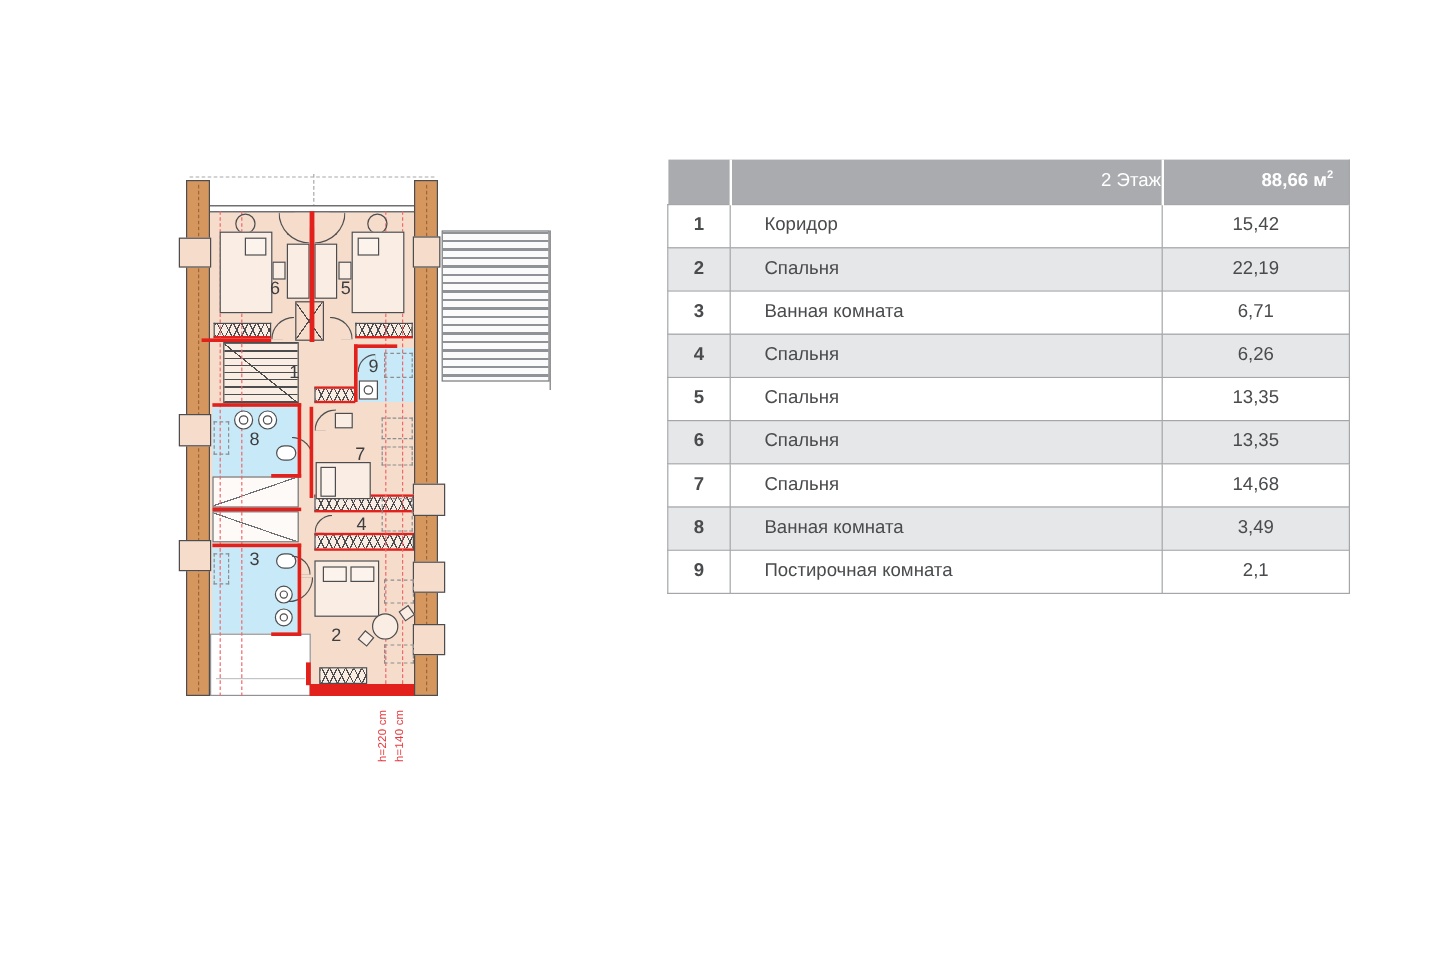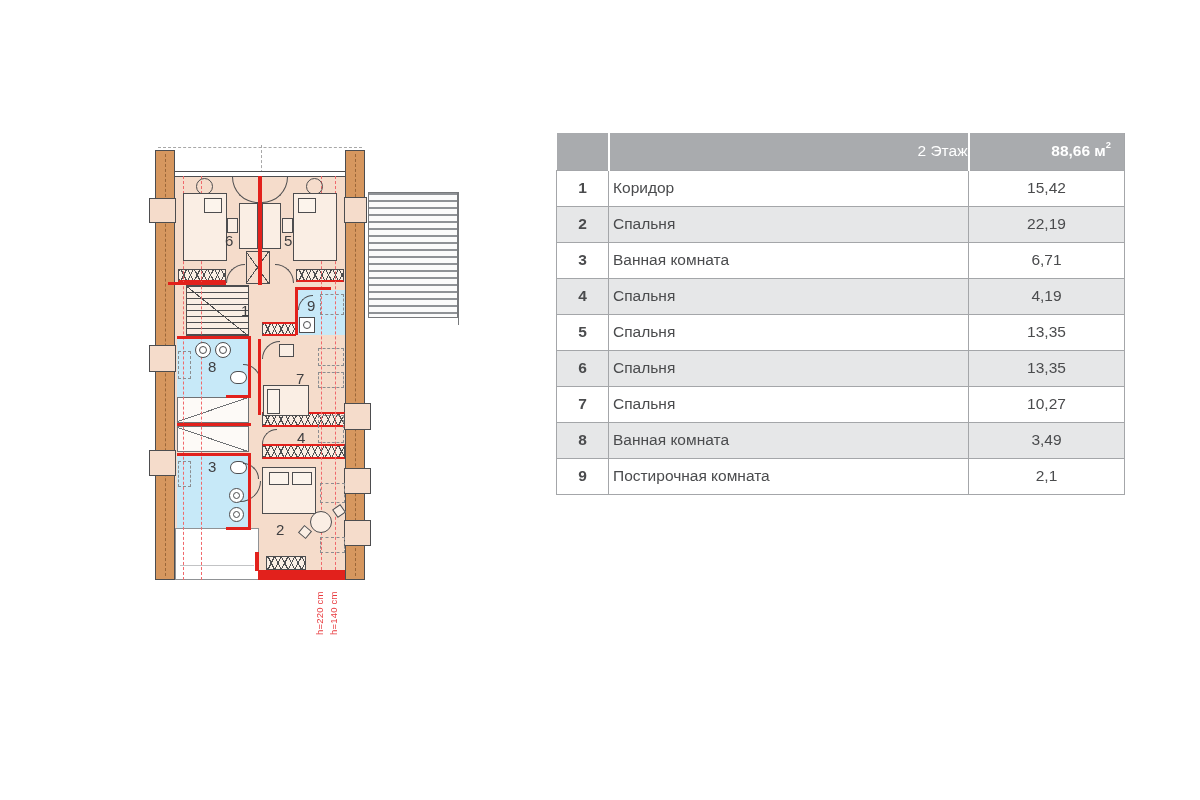--- a/index.html
+++ b/index.html
@@ -77,21 +77,21 @@
   .area-table col.c2{width:360px;}
   .area-table col.c3{width:156px;}
   .area-table th{background:var(--table-header-bg);color:#fff;font-weight:400;height:37px;
     border-right:2px solid #fff;}
   .area-table th:last-child{border-right:1px solid var(--table-border);font-weight:bold;}
   .area-table th.c-name{text-align:right;padding-left:16px;}
   .area-table th.c-area{text-align:right;padding-right:13px;}
   .area-table td{height:36px;border:1px solid var(--table-border);background:#fff;}
   .area-table tr.alt td{background:var(--table-row-alt);}
   .area-table td.c-num{text-align:center;font-weight:700;}
-  .area-table td.c-name{text-align:left;padding-left:4px;}
+  .area-table td.c-name{text-align:left;padding-left:28px;}
   .area-table td.c-area{text-align:center;}
   .area-table sup{font-size:60%;vertical-align:top;position:relative;top:-2px;}
 </style>
 </head>
 <body>
 
 <div class="canvas">
 
   <div class="plan">
 
@@ -231,36 +231,36 @@
         <td class="c-area">22,19</td>
       </tr>
       <tr>
         <td class="c-num">3</td>
         <td class="c-name">Ванная комната</td>
         <td class="c-area">6,71</td>
       </tr>
       <tr class="alt">
         <td class="c-num">4</td>
         <td class="c-name">Спальня</td>
-        <td class="c-area">4,19</td>
+        <td class="c-area">6,26</td>
       </tr>
       <tr>
         <td class="c-num">5</td>
         <td class="c-name">Спальня</td>
         <td class="c-area">13,35</td>
       </tr>
       <tr class="alt">
         <td class="c-num">6</td>
         <td class="c-name">Спальня</td>
         <td class="c-area">13,35</td>
       </tr>
       <tr>
         <td class="c-num">7</td>
         <td class="c-name">Спальня</td>
-        <td class="c-area">10,27</td>
+        <td class="c-area">14,68</td>
       </tr>
       <tr class="alt">
         <td class="c-num">8</td>
         <td class="c-name">Ванная комната</td>
         <td class="c-area">3,49</td>
       </tr>
       <tr>
         <td class="c-num">9</td>
         <td class="c-name">Постирочная комната</td>
         <td class="c-area">2,1</td>

